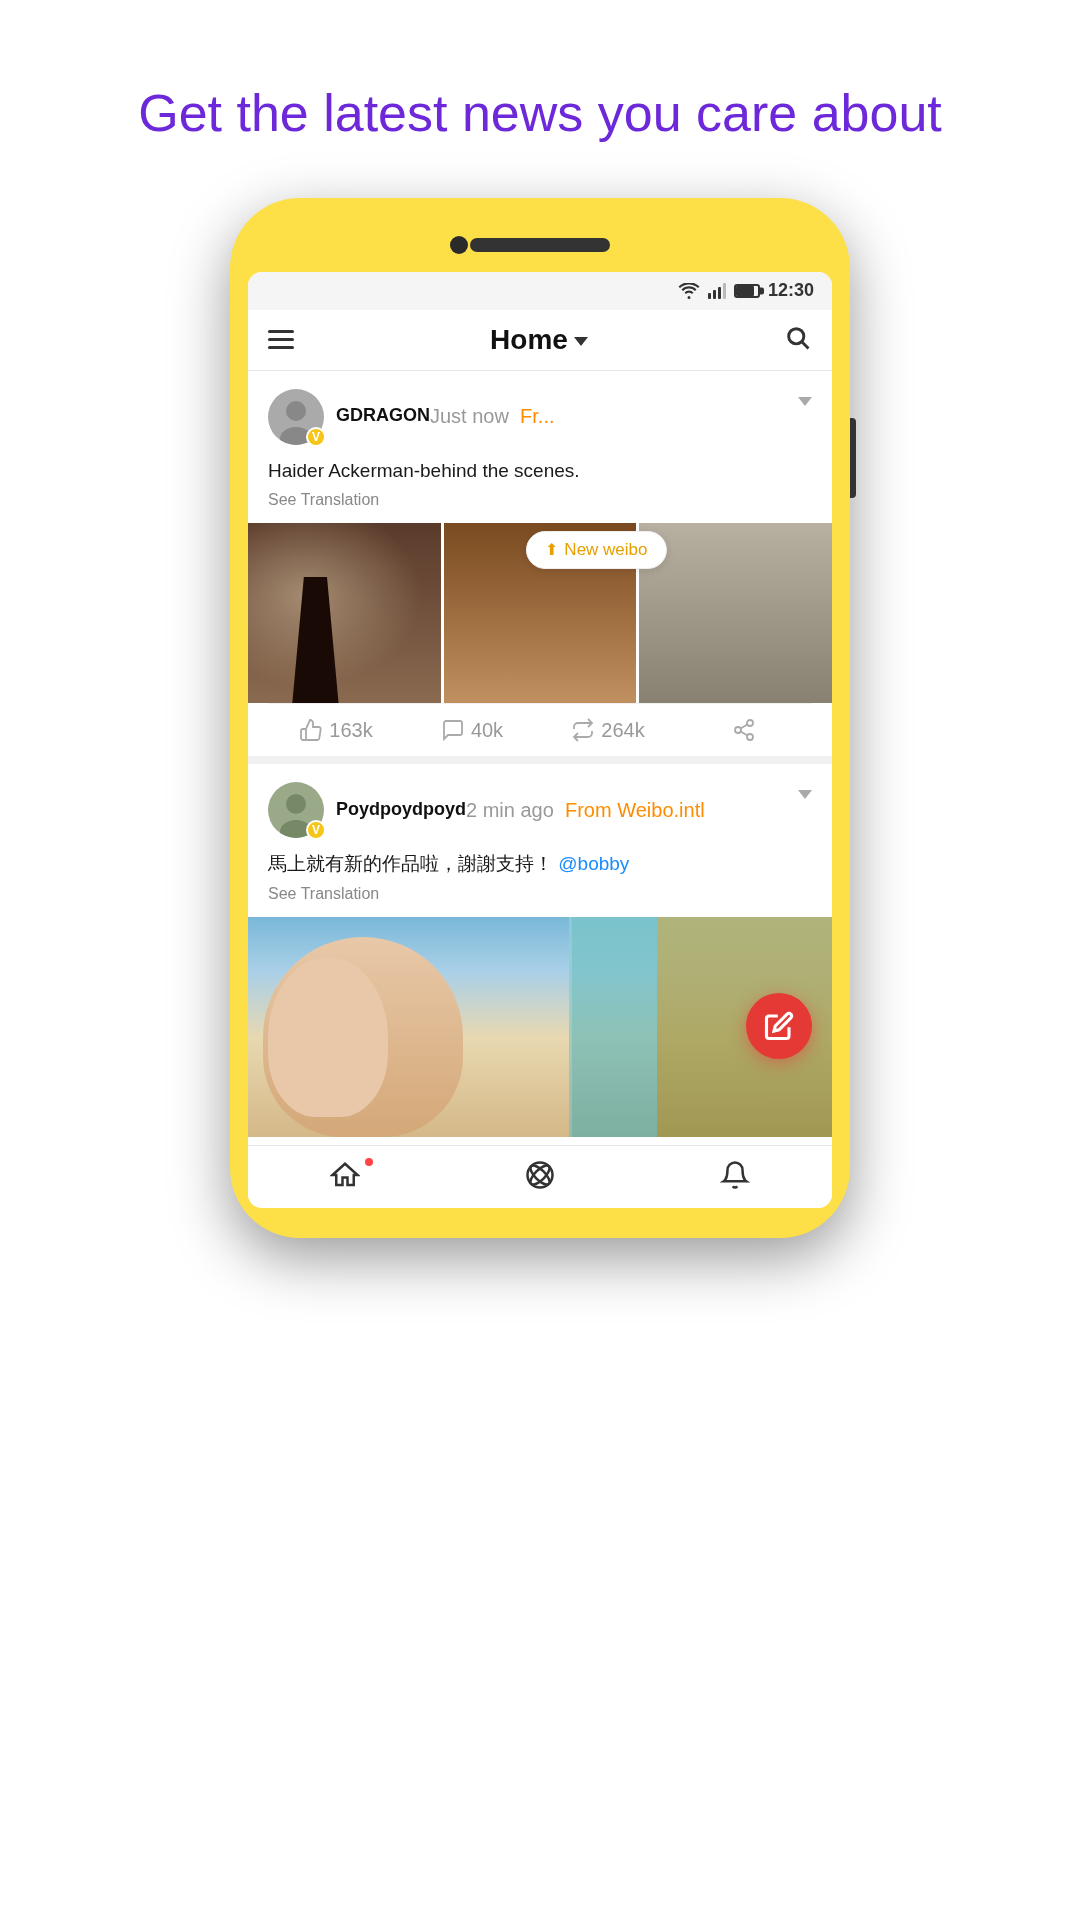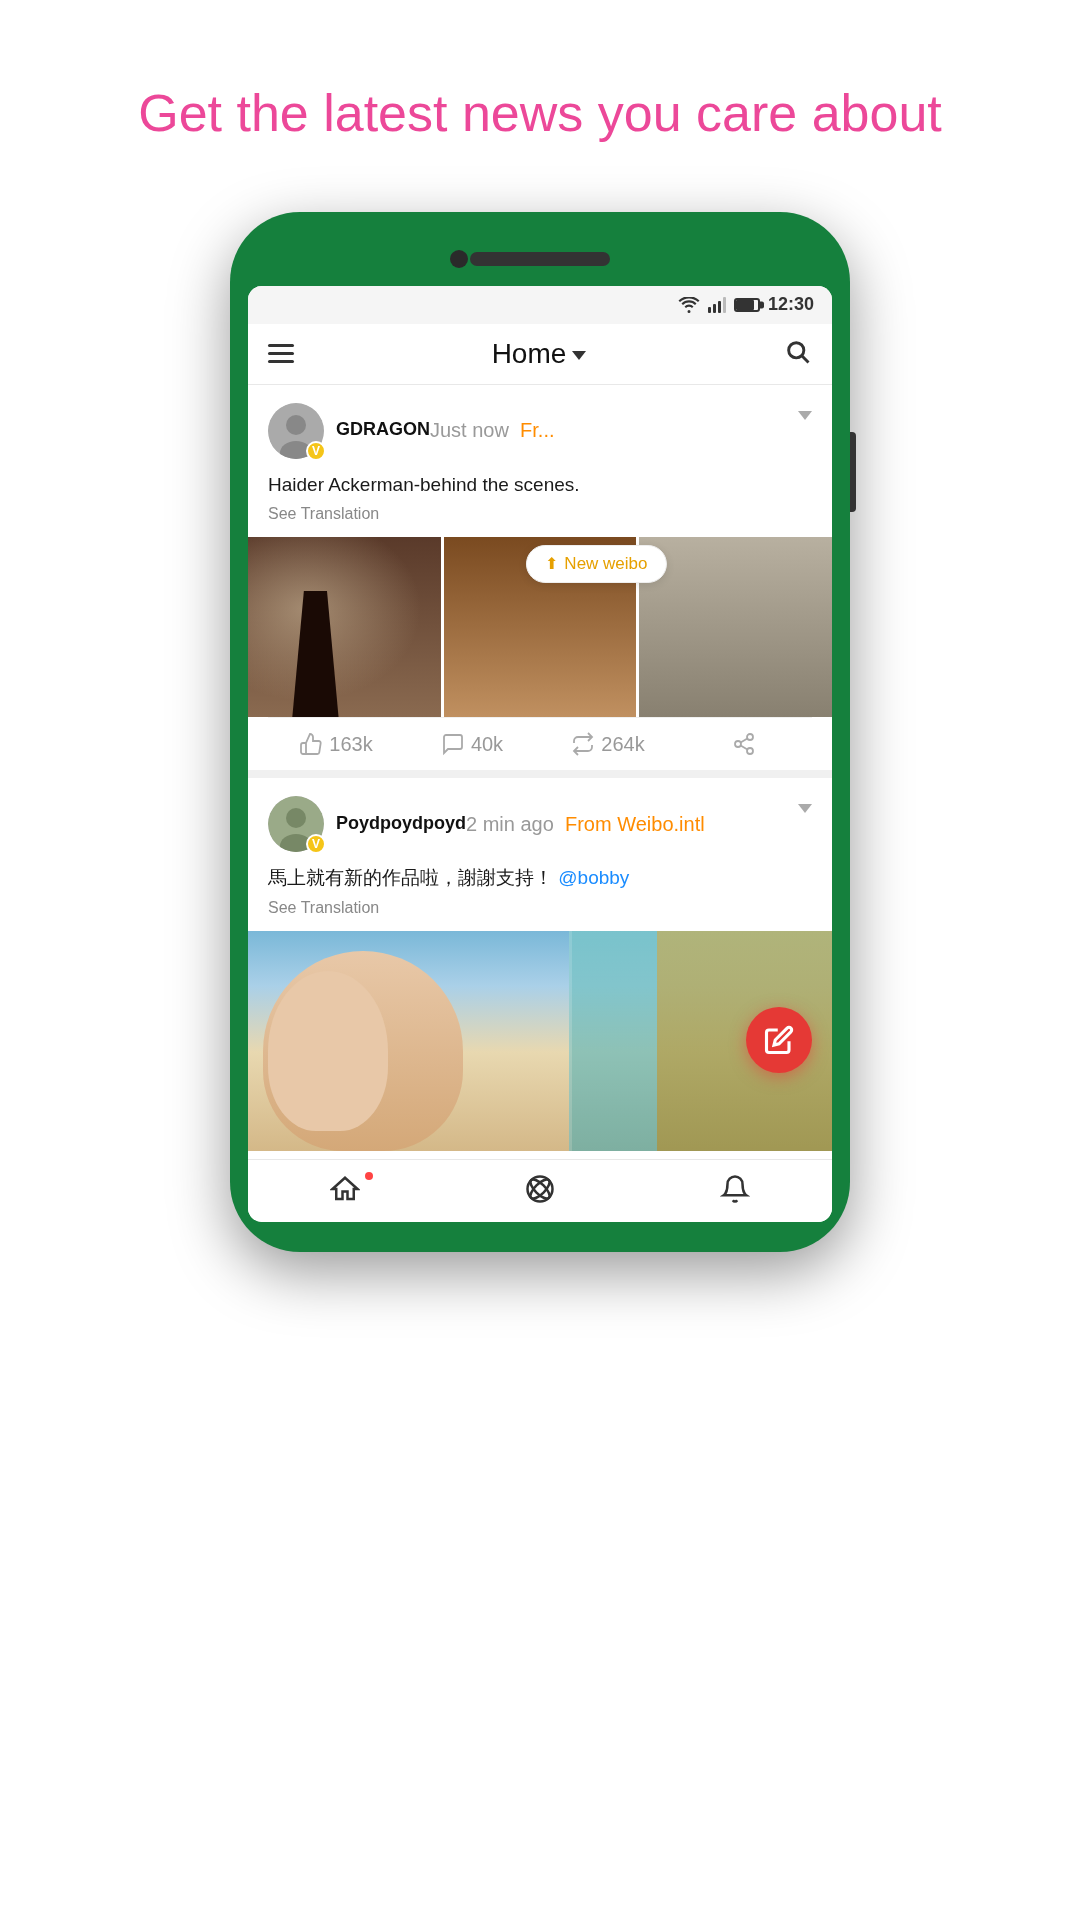--- a/index.html
+++ b/index.html
@@ -9,30 +9,30 @@
       background: #ffffff;
       font-family: -apple-system, 'Helvetica Neue', Arial, sans-serif;
       display: flex;
       flex-direction: column;
       align-items: center;
     }
 
     .page-headline {
       font-size: 52px;
       font-weight: 400;
-      color: #ec4899;
+      color: #6d28d9;
       text-align: center;
-      padding: 80px 60px 64px;
+      padding: 80px 60px 50px;
       line-height: 1.3;
     }
 
     
     .phone-shell {
       width: 620px;
-      background: #15803d;
+      background: #fde047;
       border-radius: 70px;
       padding: 30px 18px;
       position: relative;
       box-shadow: 0 20px 60px rgba(0,0,0,0.4);
     }
 
     .phone-speaker {
       width: 140px;
       height: 14px;
       background: #333;
@@ -135,21 +135,21 @@
     .menu-icon span {
       display: block;
       width: 26px;
       height: 3px;
       background: #333;
       border-radius: 2px;
     }
 
     .header-title {
       font-size: 28px;
-      font-weight: 400;
+      font-weight: 700;
       color: #111;
       display: flex;
       align-items: center;
       gap: 6px;
     }
 
     .header-title .chevron {
       width: 0;
       height: 0;
       border-left: 7px solid transparent;

